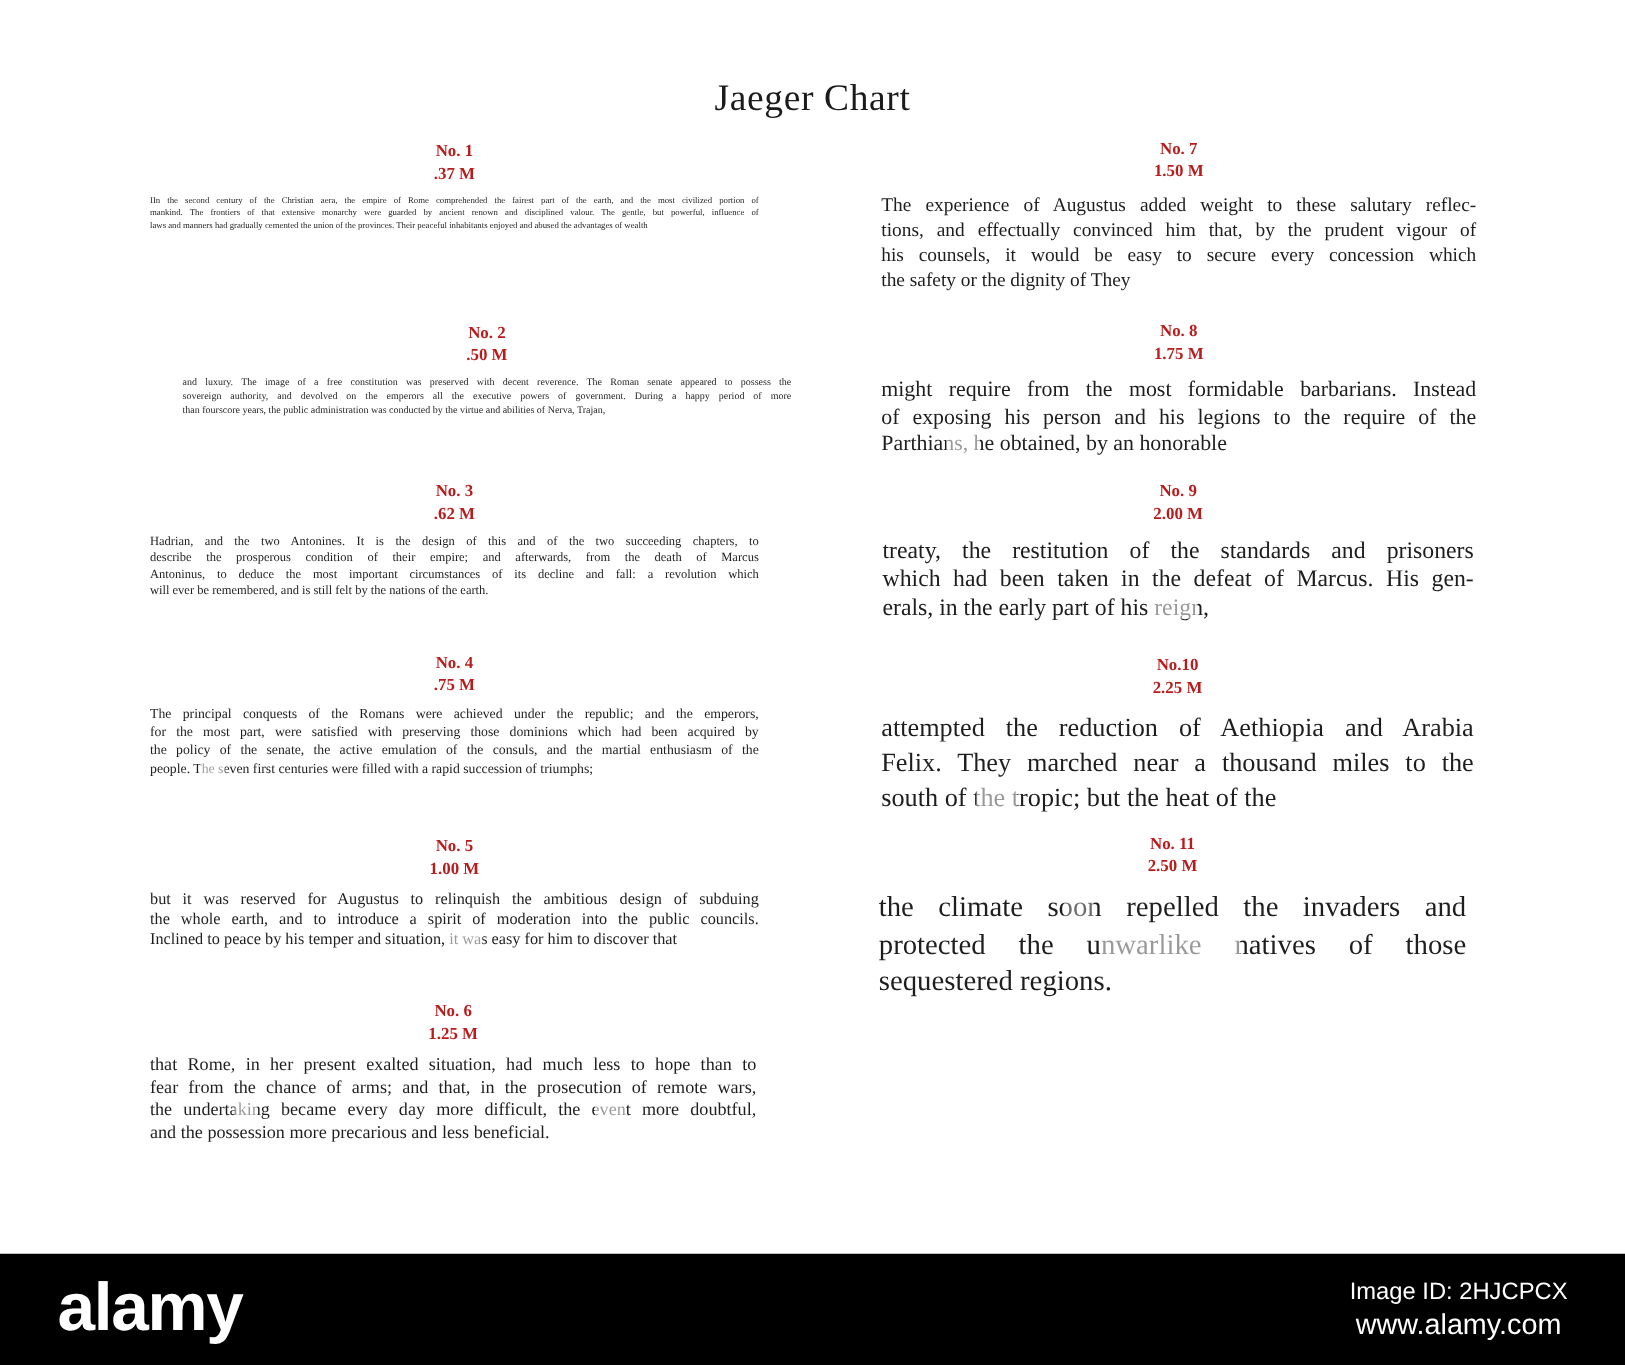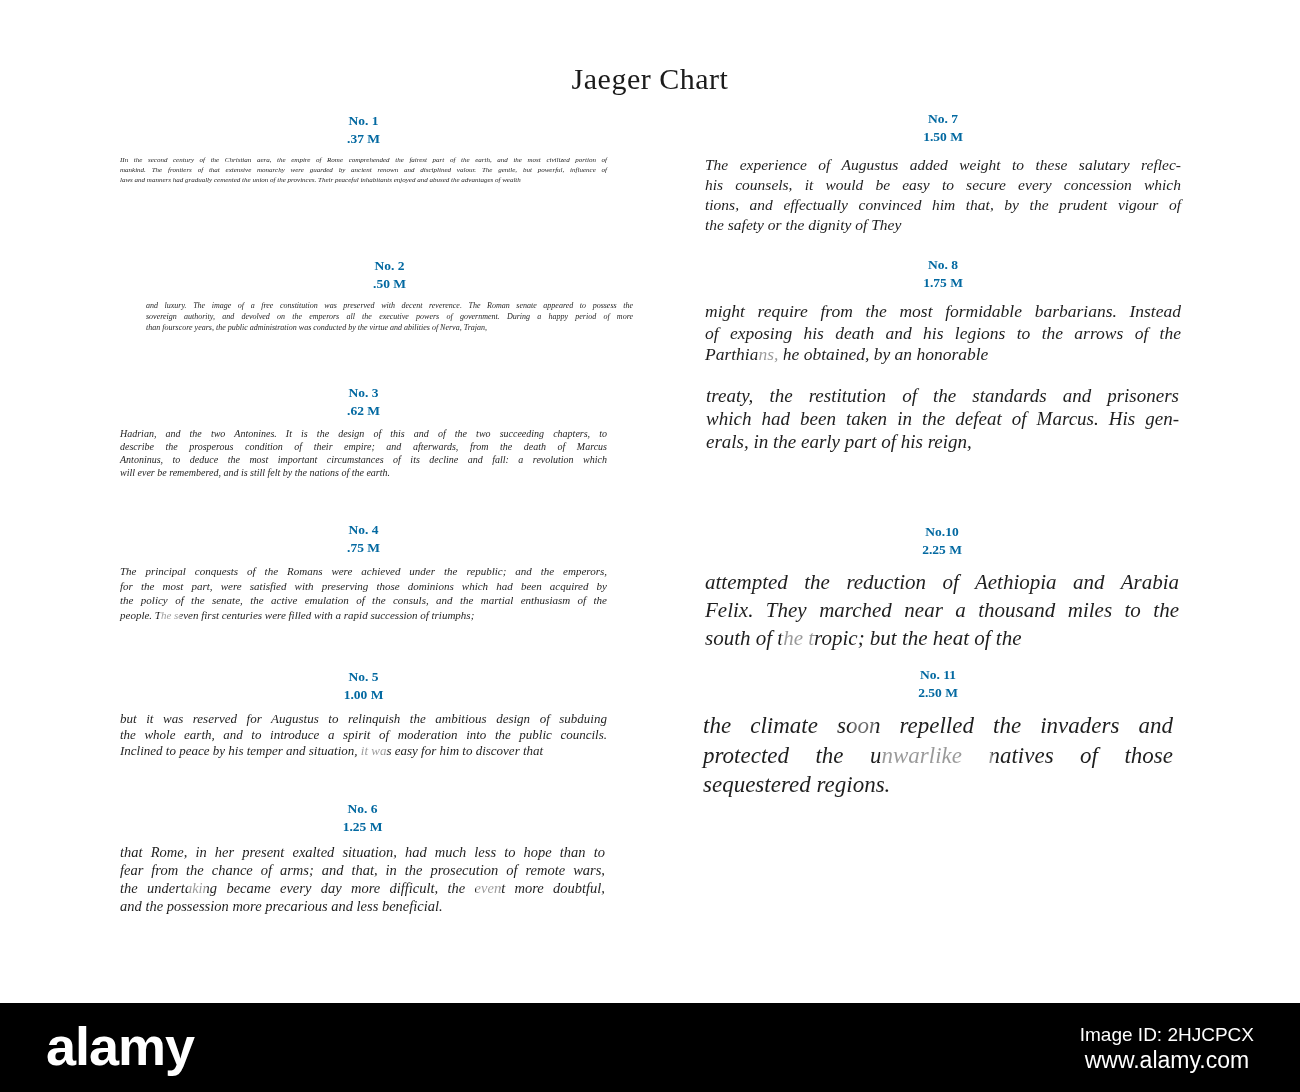--- a/index.html
+++ b/index.html
@@ -17,24 +17,24 @@
     font-size:30px;line-height:34px;
     color:#1b1b1b;
     letter-spacing:0.5px;
   }
   .col{position:absolute;}
   .block{position:absolute;}
   .bhead{
     text-align:center;font-weight:bold;
     font-size:13.5px;line-height:18px;
     margin-bottom:7px;
-    color:#0369a1;
+    color:#b91c1c;
   }
   #col-right .bhead{margin-bottom:9px;}
-  .bbody{text-align:left;font-style:italic;}
+  .bbody{text-align:left;}
   .line{white-space:normal;}
   .line.just{text-align:justify;text-align-last:justify;}
   
   .block-1 {top:112px;left:120px;width:487px;}
   .block-2 {top:257px;left:120px;width:487px;margin-left:26px;}
   .block-3 {top:384px;left:120px;width:487px;}
   .block-4 {top:521px;left:120px;width:487px;}
   .block-5 {top:668px;left:120px;width:487px;}
   .block-6 {top:800px;left:120px;width:485px;}
   .block-7 {top:110px;left:705px;width:476px;}
@@ -166,37 +166,41 @@
       </div>
     </div>
   <div id="col-right" class="col">
       <div class="block block-7">
         <div class="bhead">
           <div>No. 7</div>
           <div>1.50 M</div>
         </div>
         <div class="bbody">
           <div class="line just">The experience of Augustus added weight to these salutary reflec-</div>
+          <div class="line just">tions, and effectually convinced him that, by the prudent vigour of</div>
           <div class="line just">his counsels, it would be easy to secure every concession which</div>
-          <div class="line just">tions, and effectually convinced him that, by the prudent vigour of</div>
           <div class="line">the safety or the dignity of They</div>
         </div>
       </div>
       <div class="block block-8">
         <div class="bhead">
           <div>No. 8</div>
           <div>1.75 M</div>
         </div>
         <div class="bbody">
           <div class="line just">might require from the most formidable barbarians. Instead</div>
-          <div class="line just">of exposing his death and his legions to the arrows of the</div>
+          <div class="line just">of exposing his person and his legions to the require of the</div>
           <div class="line">Parthians, he obtained, by an honorable</div>
         </div>
       </div>
       <div class="block block-9">
+        <div class="bhead">
+          <div>No. 9</div>
+          <div>2.00 M</div>
+        </div>
         <div class="bbody">
           <div class="line just">treaty, the restitution of the standards and prisoners</div>
           <div class="line just">which had been taken in the defeat of Marcus. His gen-</div>
           <div class="line">erals, in the early part of his reign,</div>
         </div>
       </div>
       <div class="block block-10">
         <div class="bhead">
           <div>No.10</div>
           <div>2.25 M</div>

